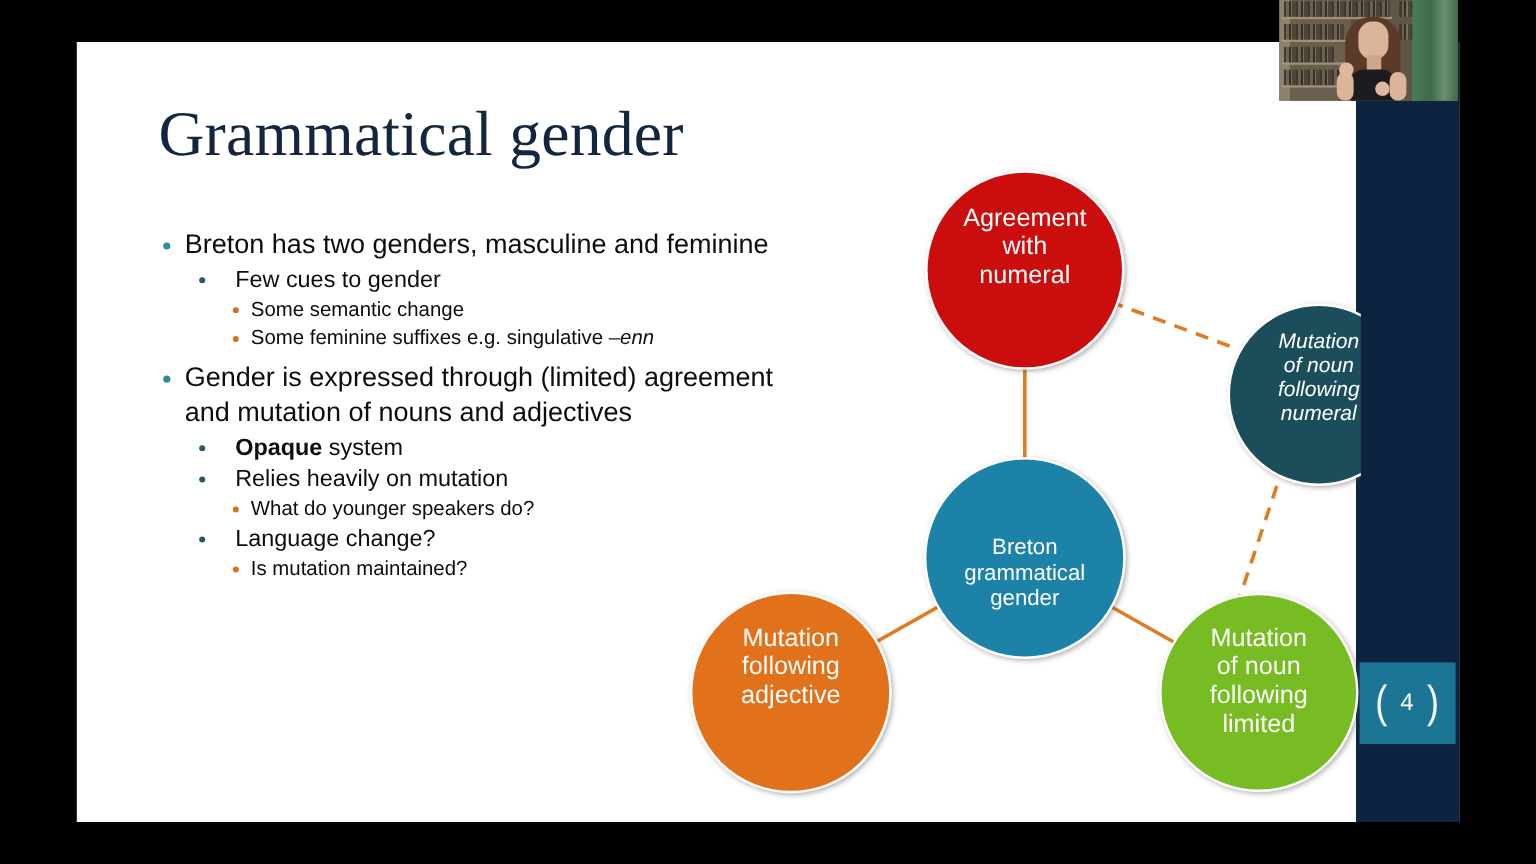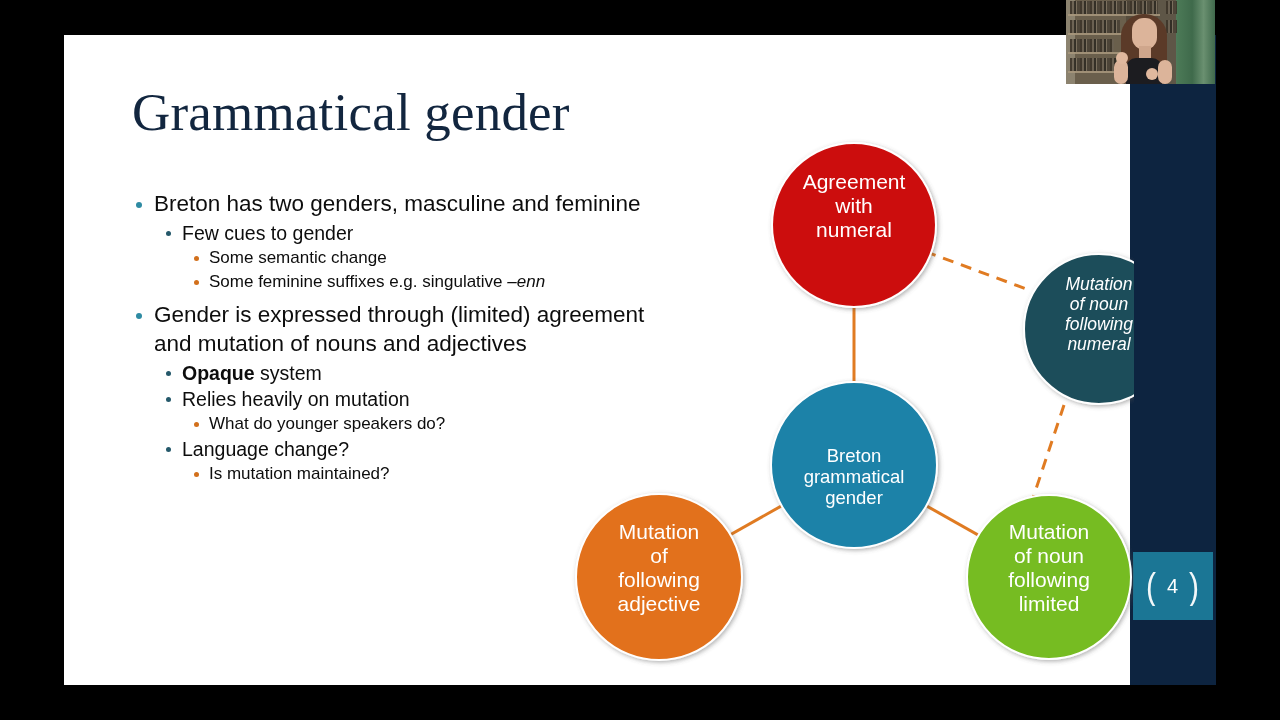--- a/index.html
+++ b/index.html
@@ -108,21 +108,21 @@
     width: 6px; height: 6px;
     background: #2e8ba3;
     margin: 12px 12px 0 0;
   }
   .lvl1 .bullet-text {
     font-size: 22.5px;
     line-height: 1.28;
   }
 
   
-  .lvl2 { margin: 1px 0 1px 30px; }
+  .lvl2 { margin: 1px 0 1px 30px; gap: 14px; }
   .lvl2 .dot {
     width: 5px; height: 5px;
     background: #24586a;
     margin: 10px 11px 0 0;
   }
   .lvl2 .bullet-text {
     font-size: 19.5px;
     line-height: 1.3;
   }
 
@@ -354,21 +354,20 @@
       </div>
 
       <div class="node-label" style="left:285px; top:350px; width:170px; font-size:18.5px;margin-top:20px;">
         <div>Breton</div>
         <div>grammatical</div>
         <div>gender</div>
       </div>
 
       <div class="node-label" style="left:90px; top:445px; width:170px; font-size:21px;">
         <div>Mutation</div>
-        <div>of</div>
         <div>following</div>
         <div>adjective</div>
       </div>
 
       <div class="node-label" style="left:480px; top:445px; width:170px; font-size:21px;">
         <div>Mutation</div>
         <div>of noun</div>
         <div>following</div>
         <div>limited</div>
       </div>

